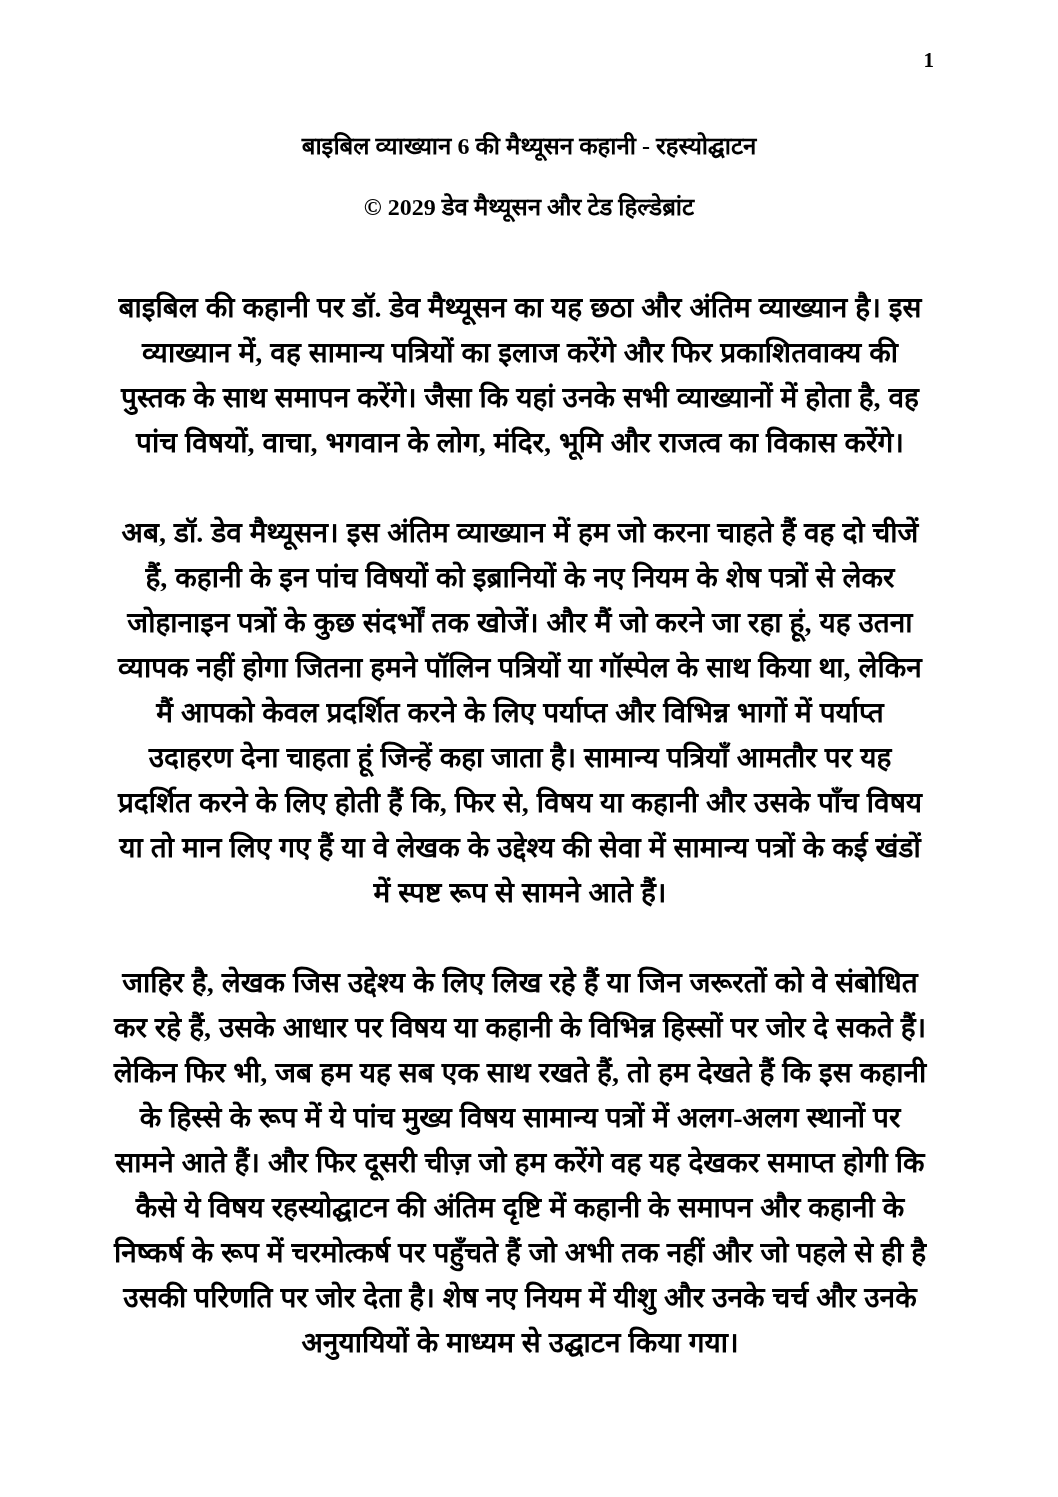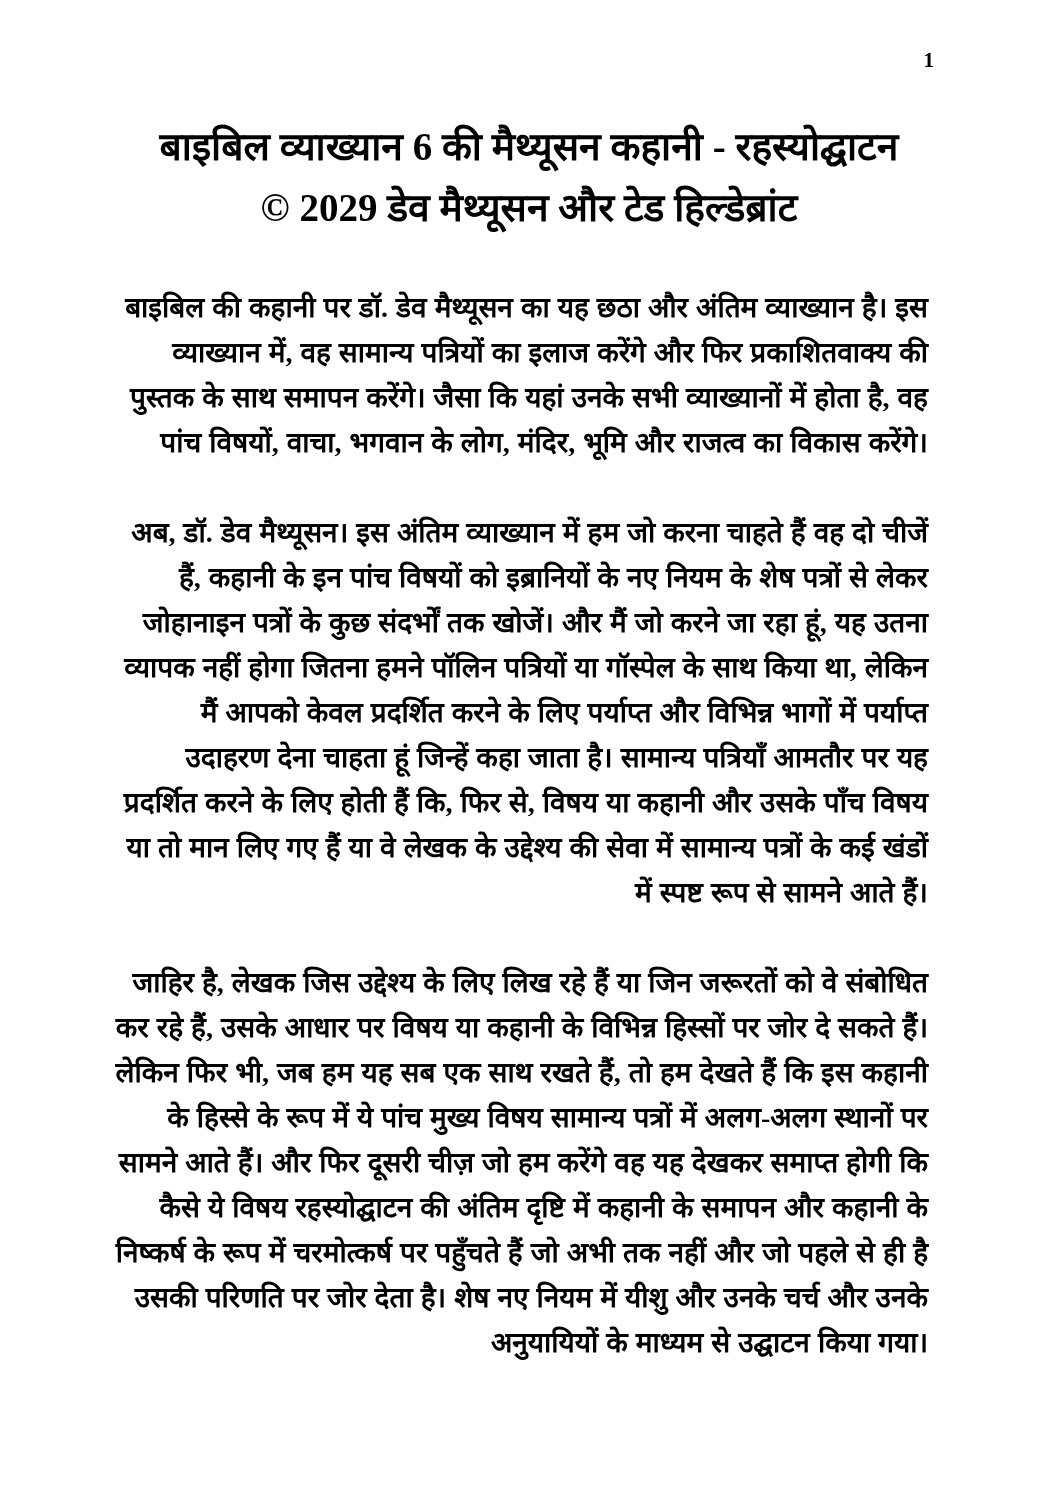--- a/index.html
+++ b/index.html
@@ -21,33 +21,33 @@
     position: absolute;
     top: 50px;
     right: 124px;
     font-size: 21px;
     font-weight: bold;
     line-height: 1;
   }
   .doc-title {
     padding-top: 116px;
     text-align: center;
-    font-size: 39px;
+    font-size: 24px;
     font-weight: bold;
     line-height: 61px;
     margin: 0 90px;
   }
   .content {
     padding: 47px 118px 0 112px;
   }
   .content p {
     font-size: 28px;
     font-weight: bold;
     line-height: 45px;
-    text-align: right;
+    text-align: center;
     margin: 0 12px 45px 0;
     word-spacing: 1px;
   }
 </style>
 </head>
 <body>
 
 <div class="page">
 
   <div class="page-number">1</div>

